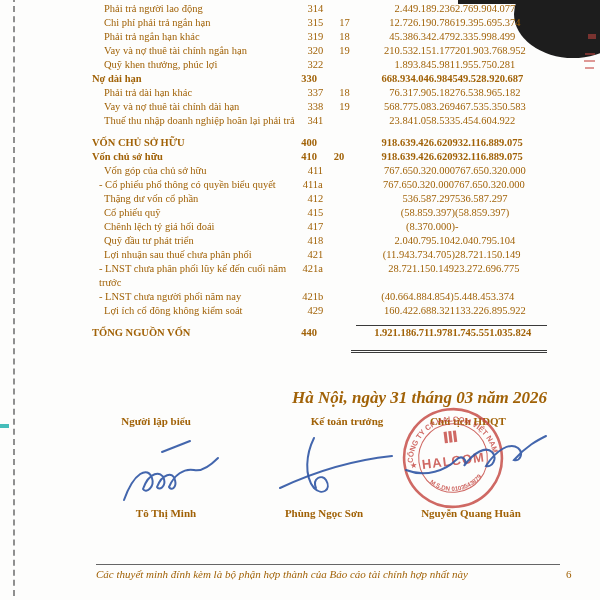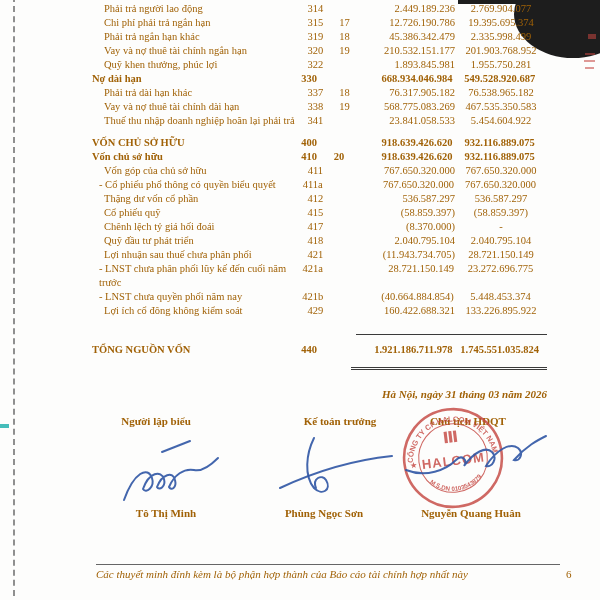--- a/index.html
+++ b/index.html
@@ -15,36 +15,36 @@
   .red-mark{position:absolute;background:var(--stamp-red);opacity:.55;}
   .cyan-mark{position:absolute;left:0;top:424px;width:9px;height:4px;background:#25b2ae;opacity:.85;}
 
   
   .table{position:absolute;left:90px;top:2px;width:457px;font-size:10.5px;}
   .row{display:flex;line-height:14px;}
   .c-label{width:200px;padding-left:2px;}
   .c-code{width:36px;text-align:center;}
   .c-note{width:24px;text-align:center;}
   .c-v1{width:102px;text-align:right;}
-  .c-v2{width:95px;text-align:center;}
+  .c-v2{width:95px;text-align:left;}
   .row.indent .c-label{padding-left:14px;}
   .row.italic{}
   .row.italic .c-label{padding-left:9px;}
   .row.bold{font-weight:bold;}
   .row.gap-before{margin-top:8px;}
-  .row.rule-below .c-v1,.row.rule-below .c-v2{border-bottom:1px solid #3a3a3a;padding-bottom:16px;}
-  .row.total{margin-top:8px;}
+  .row.rule-below .c-v1,.row.rule-below .c-v2{border-bottom:1px solid #3a3a3a;padding-bottom:7px;}
+  .row.total{}
   .row.total .c-v1,.row.total .c-v2{border-bottom:3px double #3a3a3a;padding-bottom:10px;font-family:Liberation Serif, serif;}
 
-  .date-line{position:absolute;top:388px;right:53px;font-size:11px;font-weight:bold;font-style:italic;}
+  .date-line{position:absolute;top:388px;right:53px;font-size:17px;font-weight:bold;font-style:italic;}
 
   .sig-title,.sig-name{position:absolute;transform:translateX(-50%);font-size:11px;font-weight:bold;white-space:nowrap;}
   .sig-title{top:415px;}
   .sig-name{top:507px;}
-  .t1{left:156px;} .t2{left:316px;padding-left:48px;} .t3{left:468px;}
+  .t1{left:156px;} .t2{left:323px;padding-left:48px;} .t3{left:468px;}
   .n1{left:166px;} .n2{left:324px;} .n3{left:471px;}
 
   .sig-svg{position:absolute;}
   .sig-svg path{fill:none;stroke:var(--signature-blue);stroke-width:2;stroke-linecap:round;opacity:.9;}
 
   .stamp{position:absolute;left:401px;top:406px;width:104px;height:104px;opacity:.8;transform:rotate(-7deg);}
 
   .footer{position:absolute;left:96px;top:564px;width:464px;border-top:1px solid #666;padding-top:3px;
           font-size:11px;font-style:italic;}
   .page-num{position:absolute;left:566px;top:568px;font-size:11px;font-style:normal;}
@@ -191,21 +191,21 @@
     <span class="c-v2">28.721.150.149</span>
   </div>
       <div class="row indent italic">
     <span class="c-label">- LNST chưa phân phối lũy kế đến cuối năm trước</span>
     <span class="c-code">421a</span>
     <span class="c-note"></span>
     <span class="c-v1">28.721.150.149</span>
     <span class="c-v2">23.272.696.775</span>
   </div>
       <div class="row indent italic">
-    <span class="c-label">- LNST chưa quyền phối năm nay</span>
+    <span class="c-label">- LNST chưa người phối năm nay</span>
     <span class="c-code">421b</span>
     <span class="c-note"></span>
     <span class="c-v1">(40.664.884.854)</span>
     <span class="c-v2">5.448.453.374</span>
   </div>
       <div class="row indent rule-below">
     <span class="c-label">Lợi ích cổ đông không kiểm soát</span>
     <span class="c-code">429</span>
     <span class="c-note"></span>
     <span class="c-v1">160.422.688.321</span>

